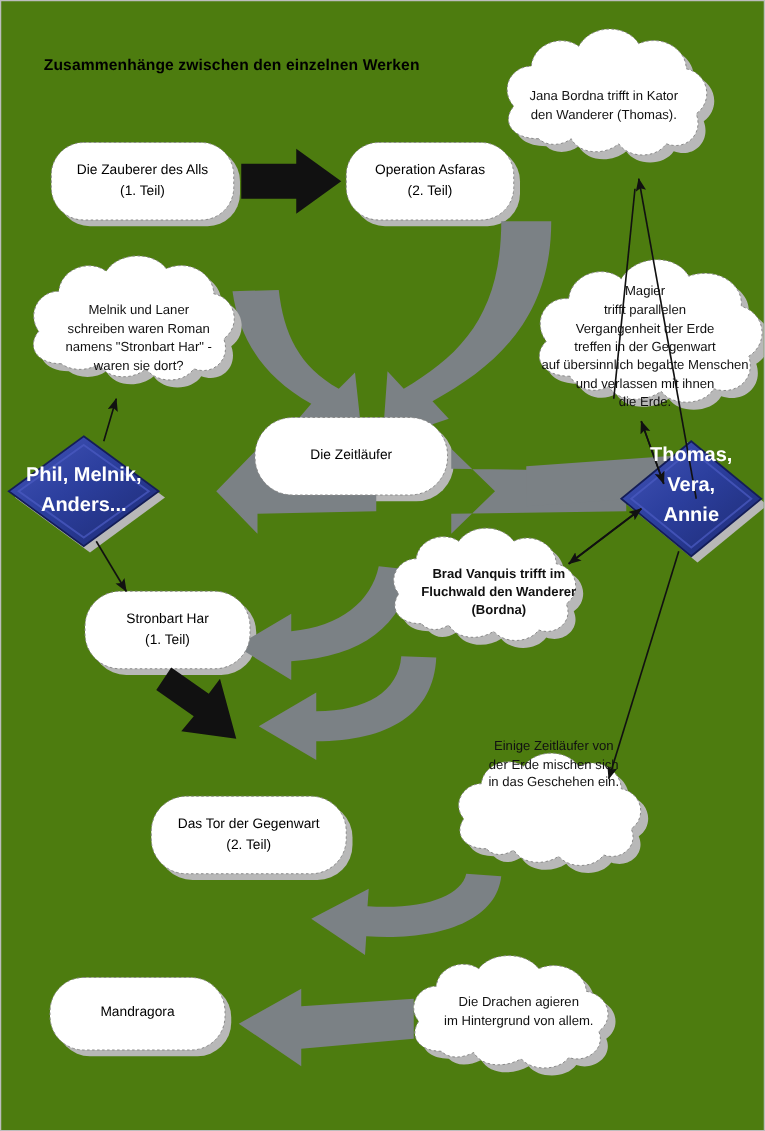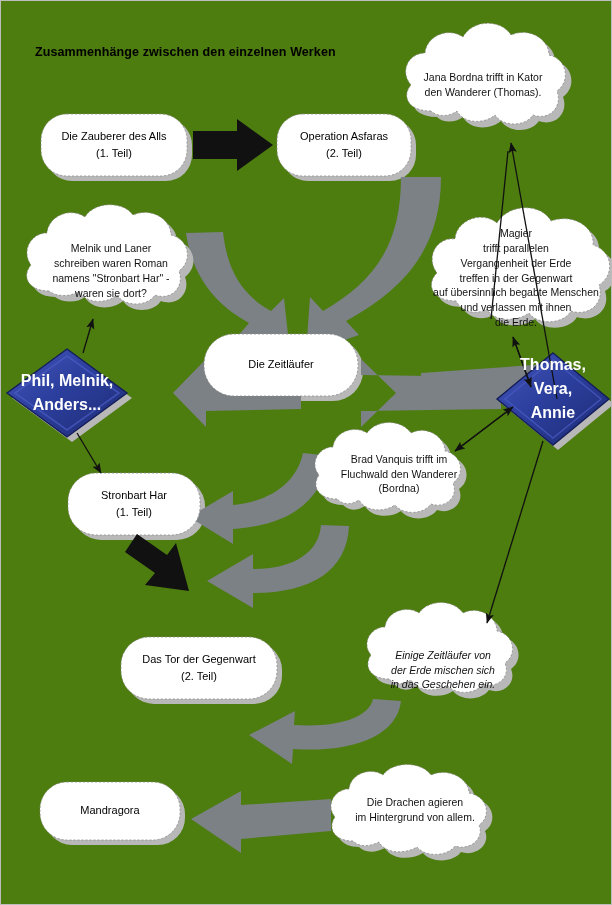--- a/index.html
+++ b/index.html
@@ -360,27 +360,27 @@
     <span>die Erde.</span>
   </div>
 
   <div class="node-text cloud-label" style="left:24px; top:235px; width:172px; height:70px;">
     <span>Melnik und Laner</span>
     <span>schreiben waren Roman</span>
     <span>namens "Stronbart Har" -</span>
     <span>waren sie dort?</span>
   </div>
 
-  <div class="node-text cloud-label" style="left:320px; top:446px; width:156px; height:54px;">
+  <div class="node-text cloud-label" style="left:320px; top:446px; width:156px; height:54px;font-weight:bold;">
     <span>Brad Vanquis trifft im</span>
     <span>Fluchwald den Wanderer</span>
     <span>(Bordna)</span>
   </div>
 
-  <div class="node-text cloud-label" style="left:372px; top:642px; width:140px; height:54px;font-style:italic;">
+  <div class="node-text cloud-label" style="left:372px; top:584px; width:140px; height:54px;">
     <span>Einige Zeitläufer von</span>
     <span>der Erde mischen sich</span>
     <span>in das Geschehen ein.</span>
   </div>
 
   <div class="node-text cloud-label" style="left:334px; top:788px; width:160px; height:42px;">
     <span>Die Drachen agieren</span>
     <span>im Hintergrund von allem.</span>
   </div>
 

